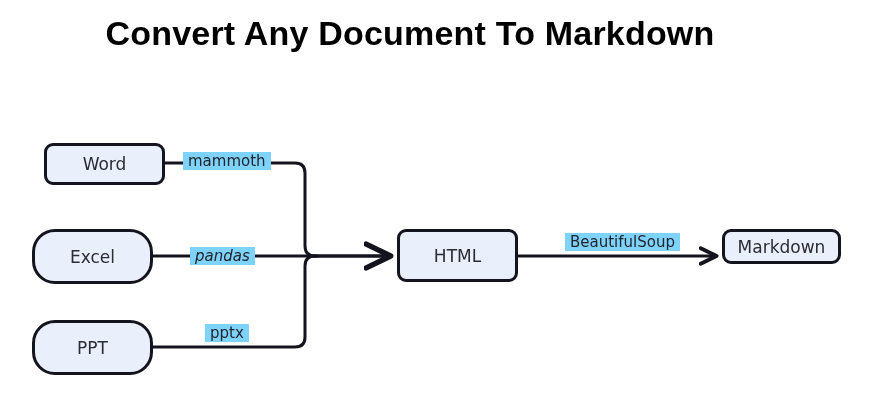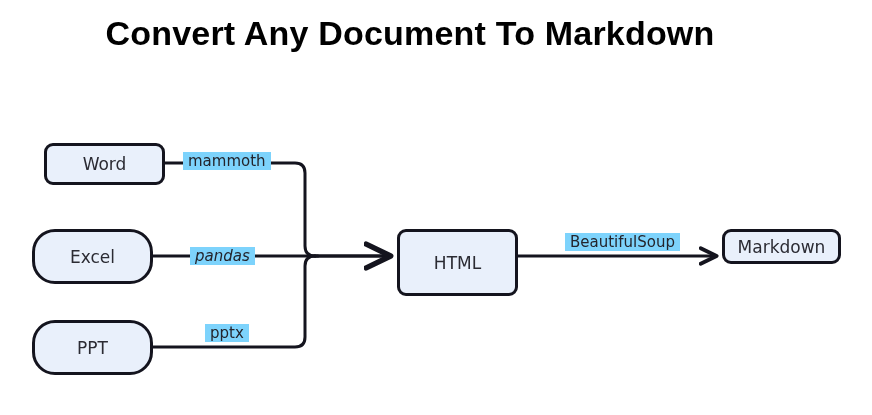--- a/index.html
+++ b/index.html
@@ -55,21 +55,21 @@
     font-size: 15px;
     color: #24242c;
     white-space: nowrap;
     background: #7dd3fc;
     padding: 0 5px;
     text-align: center;
   }
   #node-word   { left: 44px;  top: 135px; width: 121px; height: 42px; margin-top: 8px; }
   #node-excel  { left: 32px;  top: 229px; width: 121px; height: 55px; border-radius: 23px; }
   #node-ppt    { left: 32px;  top: 320px; width: 121px; height: 55px; border-radius: 23px; }
-  #node-html   { left: 397px; top: 229px; width: 121px; height: 67px; justify-content: center; }
+  #node-html   { left: 397px; top: 229px; width: 121px; height: 53px; justify-content: center; }
   #node-md     { left: 722px; top: 229px; width: 119px; height: 35px; }
 
   #label-mammoth       { left: 183px; top: 152px; }
   #label-pandas        { left: 190px; top: 247px; font-style: italic; }
   #label-pptx          { left: 205px; top: 324px; text-align: center; }
   #label-beautifulsoup { left: 565px; top: 233px; }
 </style>
 </head>
 <body>
 

